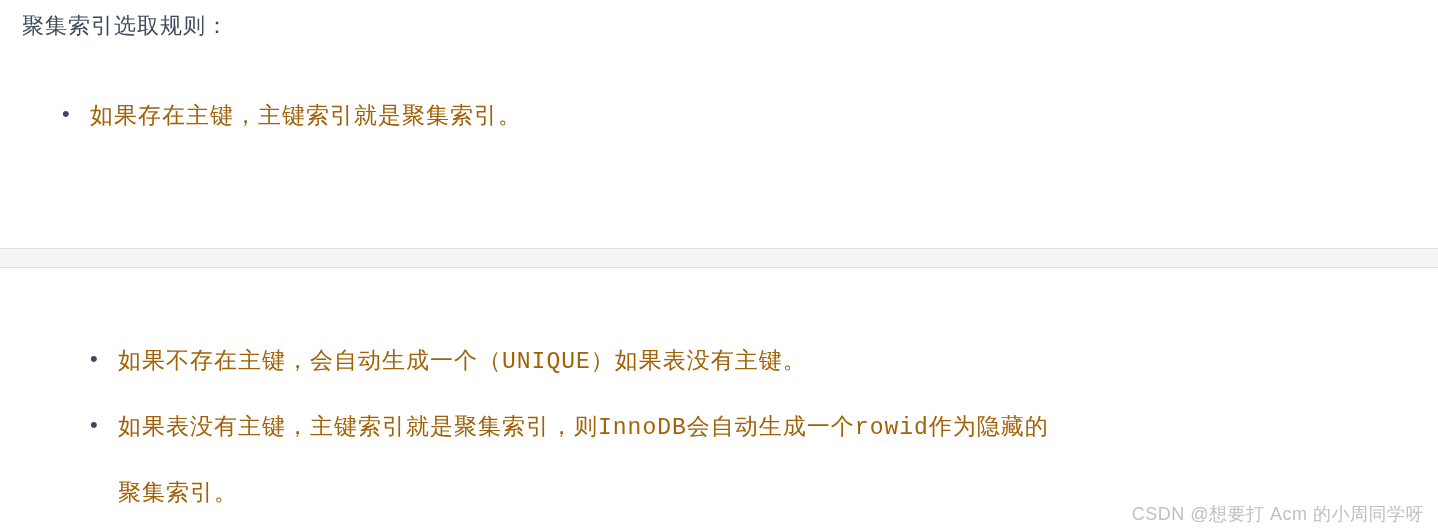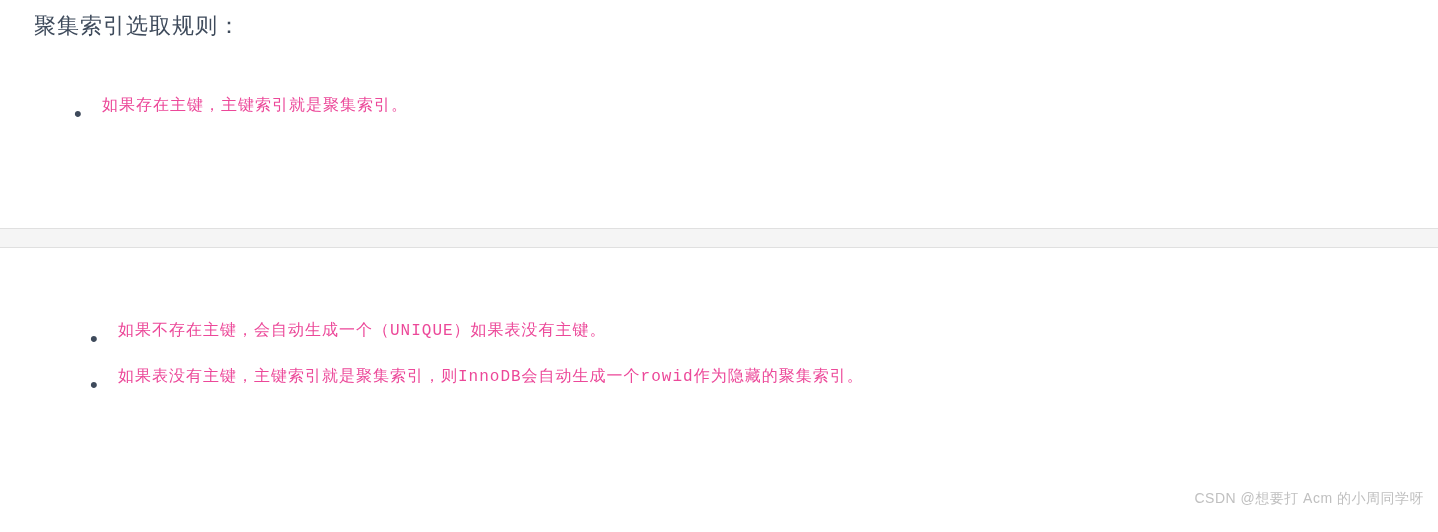--- a/index.html
+++ b/index.html
@@ -9,21 +9,21 @@
     }
     body {
       font-family: -apple-system, BlinkMacSystemFont, "Segoe UI", "PingFang SC", "Hiragino Sans GB", "Microsoft YaHei", sans-serif;
       background: #ffffff;
       width: 1438px;
       height: 532px;
       position: relative;
       overflow: hidden;
     }
     .section-top {
-      padding: 8px 50px 100px 34px;
+      padding: 8px 50px 100px 22px;
       background: #ffffff;
     }
     .section-bottom {
       padding: 60px 50px 20px 50px;
       background: #ffffff;
     }
     .divider {
       width: 100%;
       height: 20px;
       background: #f5f5f5;
@@ -36,44 +36,44 @@
       line-height: 1.6;
       margin-bottom: 40px;
       letter-spacing: 1px;
     }
     ul.bullet-list {
       list-style: none;
       padding-left: 40px;
     }
     ul.bullet-list li {
       position: relative;
-      font-size: 16px;
-      color: #ec4899;
+      font-size: 23px;
+      color: #a16207;
       line-height: 2.8;
       letter-spacing: 1px;
       padding-left: 28px;
       max-width: 980px;
     }
     ul.bullet-list li::before {
       content: "•";
       position: absolute;
       left: 0;
       top: 0;
       font-size: 22px;
       color: #3e4a5b;
     }
     .code-text {
       font-family: "Courier New", Consolas, monospace;
       letter-spacing: 1px;
     }
     .watermark {
       position: absolute;
-      bottom: 24px;
+      bottom: 6px;
       right: 14px;
-      font-size: 14px;
+      font-size: 18px;
       color: #c0c0c0;
       letter-spacing: 0.5px;
     }
   </style>
 </head>
 <body>
 
 <div class="section-top">
   <div class="heading-text">聚集索引选取规则：</div>
   <ul class="bullet-list">

